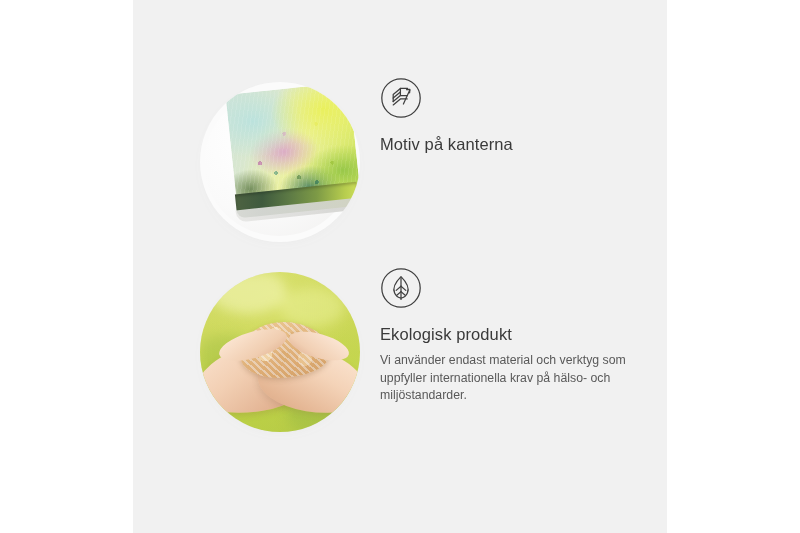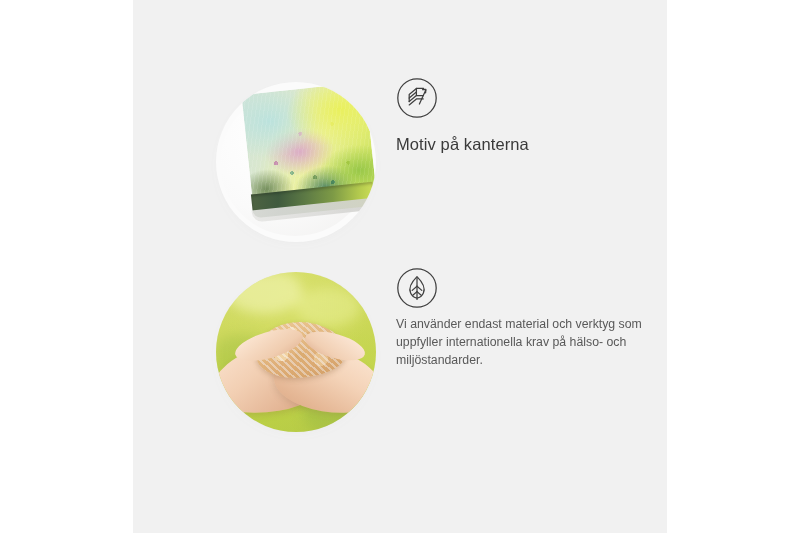--- a/index.html
+++ b/index.html
@@ -25,21 +25,21 @@
     left: 133px;
     top: 0;
     width: 534px;
     height: 533px;
     background: #f1f1f1;
   }
 
   
   .feature {
     position: absolute;
-    left: 16px;
+    left: 0;
     width: 534px;
     height: 180px;
   }
   #feature-edges  { top: 77px; }
   #feature-eco    { top: 267px; }
 
   
   .photo-wrap {
     position: absolute;
     left: 67px;
@@ -304,18 +304,19 @@
           <svg width="42" height="42" viewBox="0 0 42 42" fill="none" stroke="#3f3f3f" stroke-width="1.25" stroke-linecap="round" stroke-linejoin="round">
             <circle cx="21" cy="21" r="19.2"></circle>
             <path d="M21 9.6 C27.6 16.2 29.4 21.6 27.4 26.1 C26.1 29.1 23.7 30.8 21 31.2 C18.3 30.8 15.9 29.1 14.6 26.1 C12.6 21.6 14.4 16.2 21 9.6 Z"></path>
             <path d="M21 11.4 L21 32.4"></path>
             <path d="M21 19.2 L16.2 23.4"></path>
             <path d="M21 19.2 L25.8 23.4"></path>
             <path d="M21 24.6 L16.8 28.2"></path>
             <path d="M21 24.6 L25.2 28.2"></path>
           </svg>
         </span>
+        <div class="feature-title">Ekologisk produkt</div>
         <div class="feature-desc">Vi använder endast material och verktyg som uppfyller internationella krav på hälso- och miljöstandarder.</div>
       </div>
     </div>
 
   </div>
 </div>
 
 </body></html>

